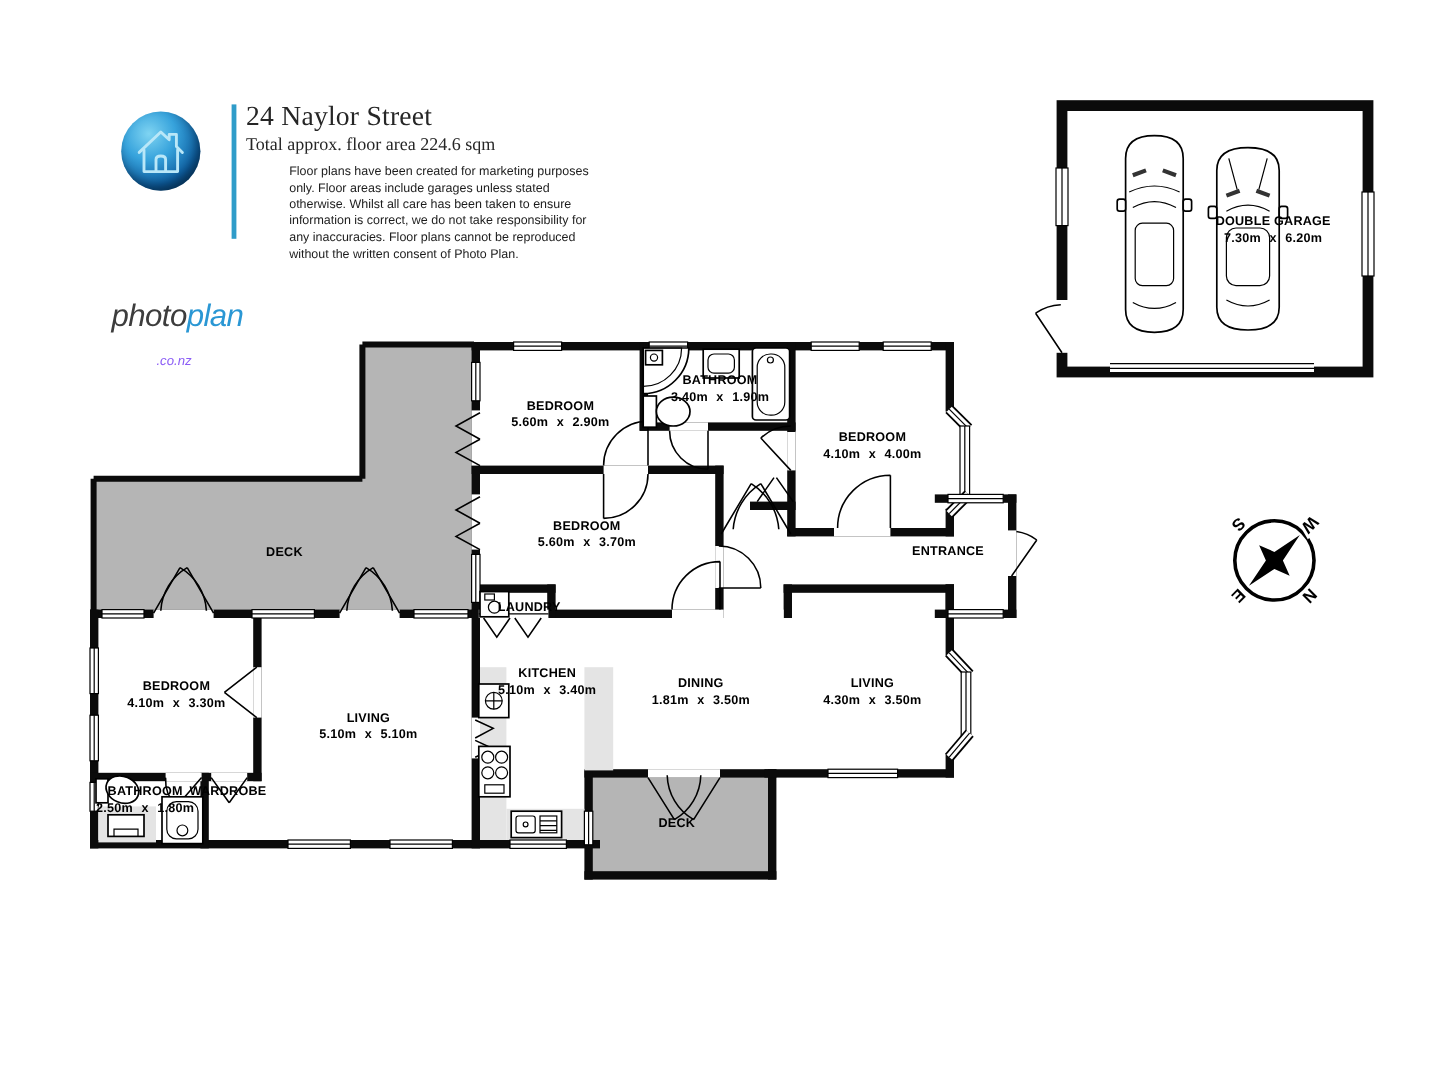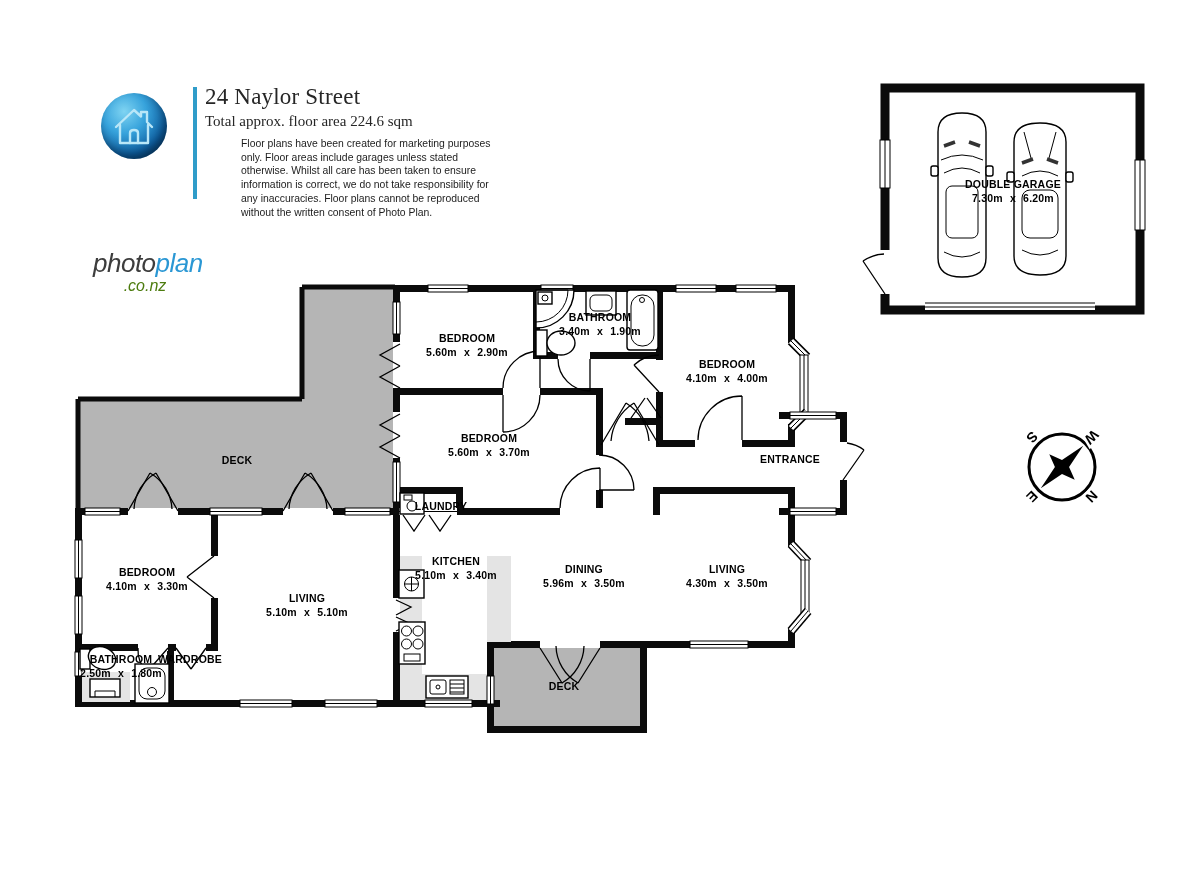--- a/index.html
+++ b/index.html
@@ -9,21 +9,21 @@
 
   
   #logo-sphere{position:absolute;left:101px;top:93px;width:66px;height:66px;border-radius:50%;
      background:radial-gradient(circle at 35% 28%, #7fd4f2 0%, #37a3dc 34%, #0d5d9f 68%, #093softblue 100%);
      background:radial-gradient(circle at 35% 28%, #7fd4f2 0%, #37a3dc 34%, #0d5d9f 68%, #062c50 100%);
      box-shadow:inset -3px -5px 8px rgba(0,0,0,.35);}
   #logo-sphere svg{position:absolute;left:11px;top:10px;}
   .brand{position:absolute;left:93px;top:250px;width:104px;text-align:center;
      font-size:26px;letter-spacing:-.5px;line-height:1;font-style:italic;}
   .brand .b-photo{color:#3d3d3d;} .brand .b-plan{color:#2a97d4;}
-  .brand .b-suffix{display:block;font-size:16px;color:#4d7c0f;margin-top:2px;letter-spacing:0;}
+  .brand .b-suffix{display:block;font-size:11px;color:#8b5cf6;margin-top:20px;letter-spacing:0;}
   #divider{position:absolute;left:193px;top:87px;width:4px;height:112px;background:#2f9cc9;}
   #title{position:absolute;left:205px;top:84px;font-size:23px;font-weight:500;color:#262626;letter-spacing:.2px;font-family:Liberation Serif, serif;}
   #subtitle{position:absolute;left:205px;top:113px;font-size:15px;font-weight:500;color:#262626;font-family:Liberation Serif, serif;}
   #disclaimer{position:absolute;left:205px;top:137px;width:258px;font-size:10.4px;line-height:1.32;color:#1c1c1c;margin-left:36px;}
 
   
   .room-label{position:absolute;transform:translate(-50%,-50%);text-align:center;color:#000;
      font-size:10.5px;font-weight:bold;letter-spacing:.2px;line-height:1.3;white-space:nowrap;z-index:5;}
   .room-label .rdims{display:block;word-spacing:4px;}
 
@@ -390,34 +390,34 @@
   <div class="room-label" style="left:307px;top:606px;">
     <span>LIVING</span>
     <span class="rdims">5.10m x 5.10m</span>
   </div>
   <div class="room-label" style="left:456px;top:569px;">
     <span>KITCHEN</span>
     <span class="rdims">5.10m x 3.40m</span>
   </div>
   <div class="room-label" style="left:584px;top:577px;">
     <span>DINING</span>
-    <span class="rdims">5.96m x 3.50m</span>
+    <span class="rdims">1.81m x 3.50m</span>
   </div>
   <div class="room-label" style="left:727px;top:577px;">
     <span>LIVING</span>
     <span class="rdims">4.30m x 3.50m</span>
   </div>
   <div class="room-label" style="left:121px;top:667px;">
     <span>BATHROOM</span>
     <span class="rdims">2.50m x 1.80m</span>
   </div>
   <div class="room-label" style="left:190px;top:660px;">
     <span>WARDROBE</span>
   </div>
   <div class="room-label" style="left:564px;top:687px;">
     <span>DECK</span>
   </div>
-  <div class="room-label" style="left:1013px;top:192px;">
+  <div class="room-label" style="left:1061px;top:192px;">
     <span>DOUBLE GARAGE</span>
     <span class="rdims">7.30m x 6.20m</span>
   </div>
 
 </div>
 
 </body></html>

